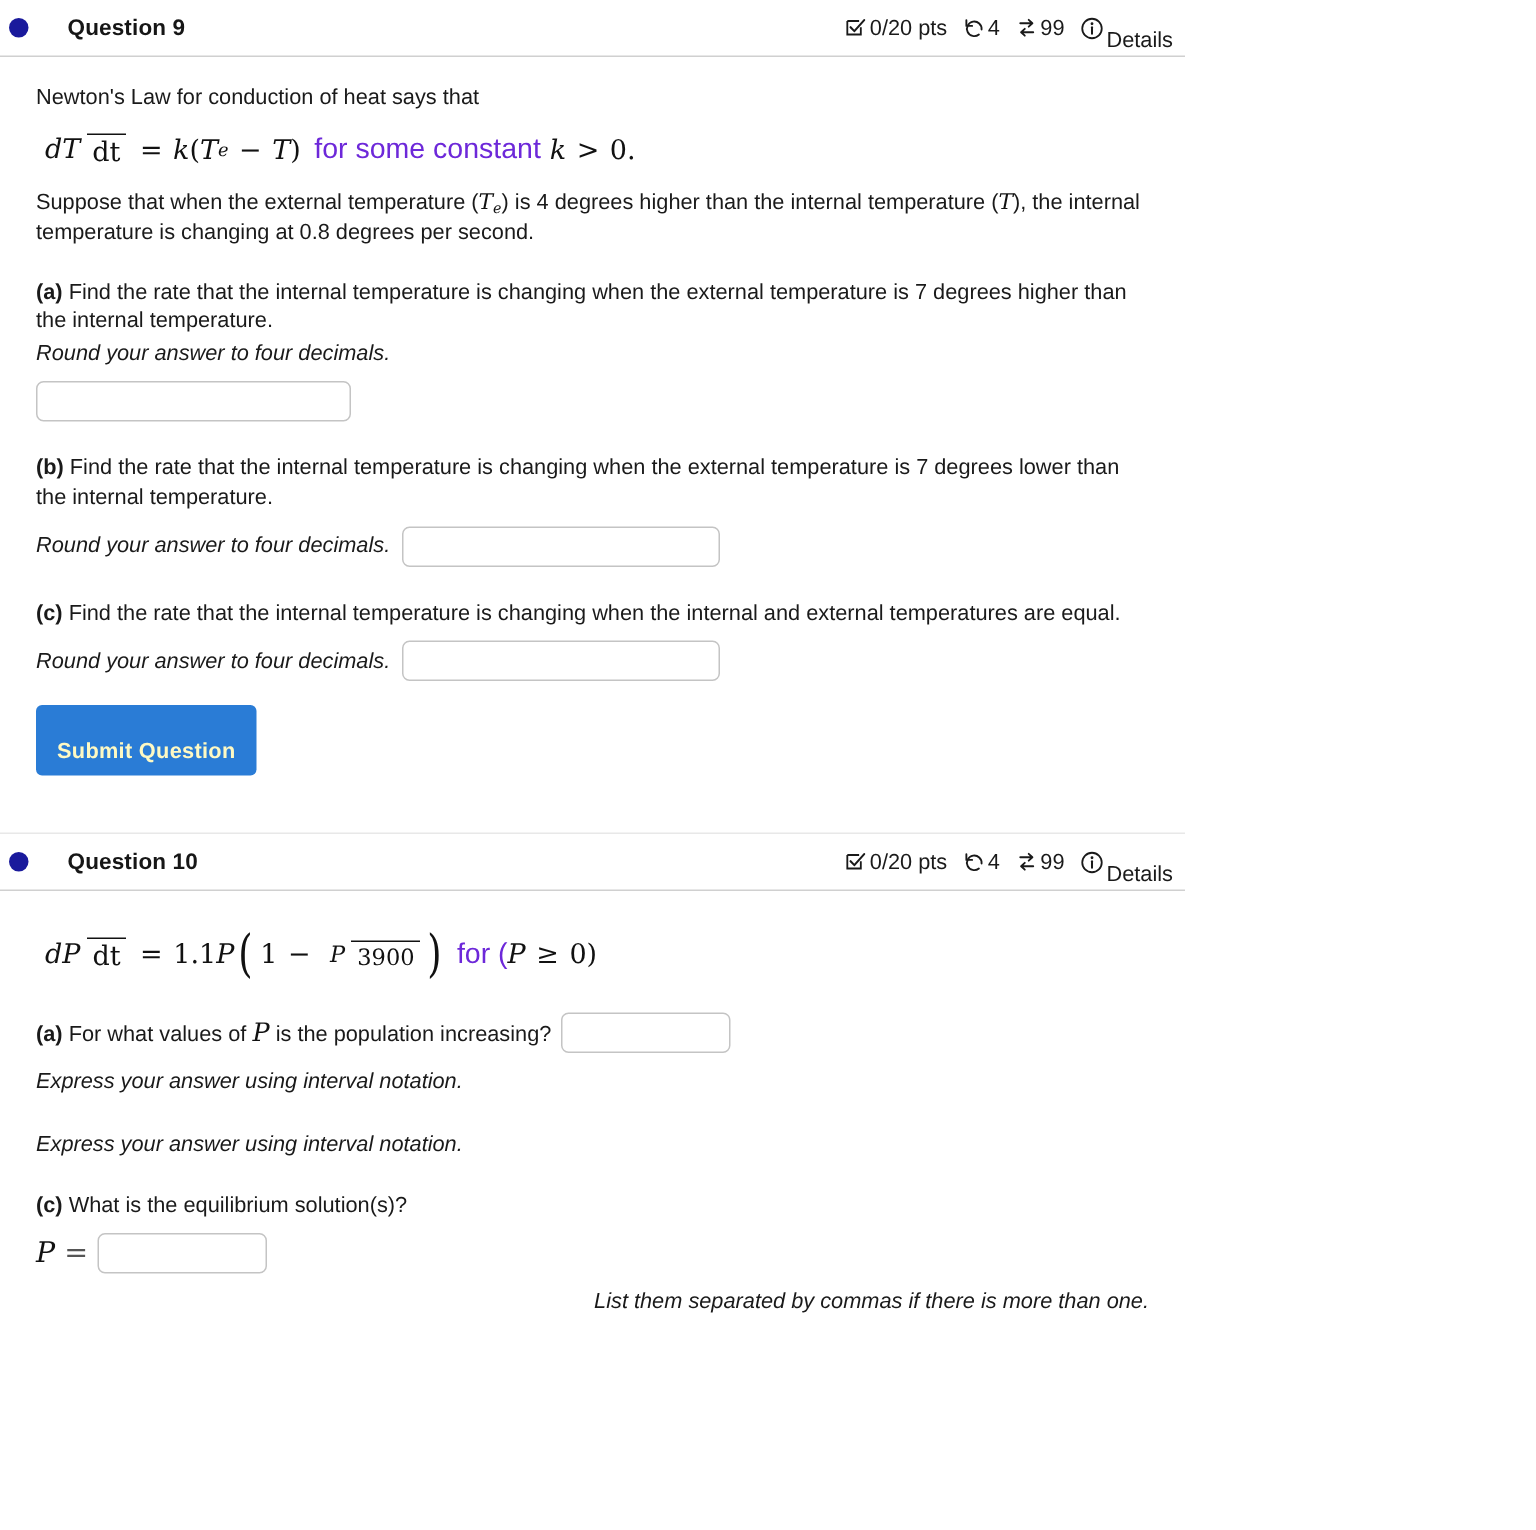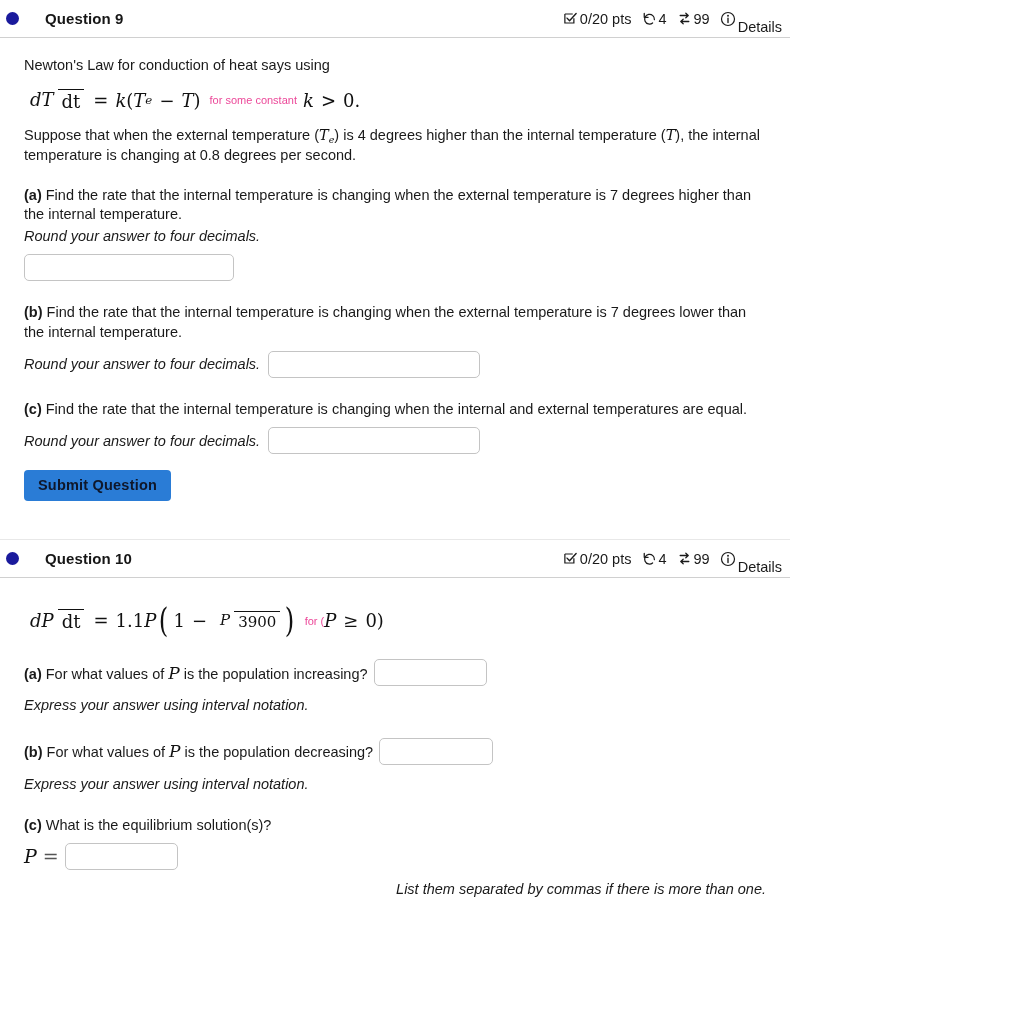--- a/index.html
+++ b/index.html
@@ -141,23 +141,23 @@
     margin: 0 1px;
   }
   .sub {
     font-size: 0.66em;
     vertical-align: -0.28em;
     font-style: italic;
   }
   .textin {
     font-family: "Liberation Sans", sans-serif;
     font-style: normal;
-    font-size: 11px;
+    font-size: 19px;
     margin-left: 9px;
-    color: #ec4899;
+    color: #6d28d9;
   }
   
   .answer-box {
     border: 1px solid #c4c4c4;
     border-radius: 5px;
     height: 27px;
     box-sizing: border-box;
     background: #fff;
     font-family: "Liberation Sans", sans-serif;
     font-size: 14px;
@@ -185,27 +185,27 @@
     color: #3b5bd4;
     text-decoration: none;
     display: inline-flex;
     align-items: center;
     gap: 7px;
     cursor: pointer;
   }
   .forum-link .chat-icon { color: #1a1a1a; display: inline-flex; }
   .submit-btn {
     background: #2a7cd6;
-    color: #0f172a;
+    color: #fef9c3;
     border: none;
     border-radius: 4px;
     font-family: "Liberation Sans", sans-serif;
     font-size: 14.5px;
     font-weight: bold;
-    padding: 7px 14px 8px 14px;
+    padding: 23px 14px 8px 14px;
     cursor: pointer;
     letter-spacing: 0.2px;
   }
 </style>
 </head>
 <body>
 
 <div class="page">
 
   <div class="question-block">
@@ -252,21 +252,21 @@
               </svg>
           </span>
           <span class="details-label">Details</span>
         </span>
       </div>
     </div>
     <hr class="hr">
 
     <div class="q-body" style="padding-top:18px;">
 
-      <p class="para">Newton's Law for conduction of heat says using</p>
+      <p class="para">Newton's Law for conduction of heat says that</p>
 
       <div class="mathblock" style="margin-top:13px;">
         <span class="frac mixed">
           <span class="num">dT</span>
           <span class="den">dt</span>
         </span>
         <span class="op">=</span>
         <span class="mi">k</span>
         <span class="mo">(</span>
         <span class="mi">T</span>
@@ -396,27 +396,20 @@
           <span><span class="bold">(a)</span>
             <span>For what values of</span>
             <span class="math" style="font-size:17px;">P</span>
             <span>is the population increasing?</span></span>
           <input class="answer-box w113" type="text" value="" style="margin-left: -2px;" placeholder="">
         </div>
         <p class="para italic" style="margin-top:10px;">Express your answer using interval notation.</p>
       </div>
 
       <div style="margin-top:22px;">
-        <div class="inline-row">
-          <span><span class="bold">(b)</span>
-            <span>For what values of</span>
-            <span class="math" style="font-size:17px;">P</span>
-            <span>is the population decreasing?</span></span>
-          <input class="answer-box w114" type="text" value="" style="margin-left: -2px;" placeholder="">
-        </div>
         <p class="para italic" style="margin-top:10px;">Express your answer using interval notation.</p>
       </div>
 
       <div style="margin-top:22px;">
         <p class="para"><span class="bold">(c)</span>
           <span>What is the equilibrium solution(s)?</span></p>
         <div class="inline-row" style="margin-top:7px; gap:6px;">
           <span class="math" style="font-size:19px;">P</span>
           <span class="math up" style="font-size:19px; color:#555;">=</span>
           <input class="answer-box w113" type="text" value="" placeholder="" style="">

